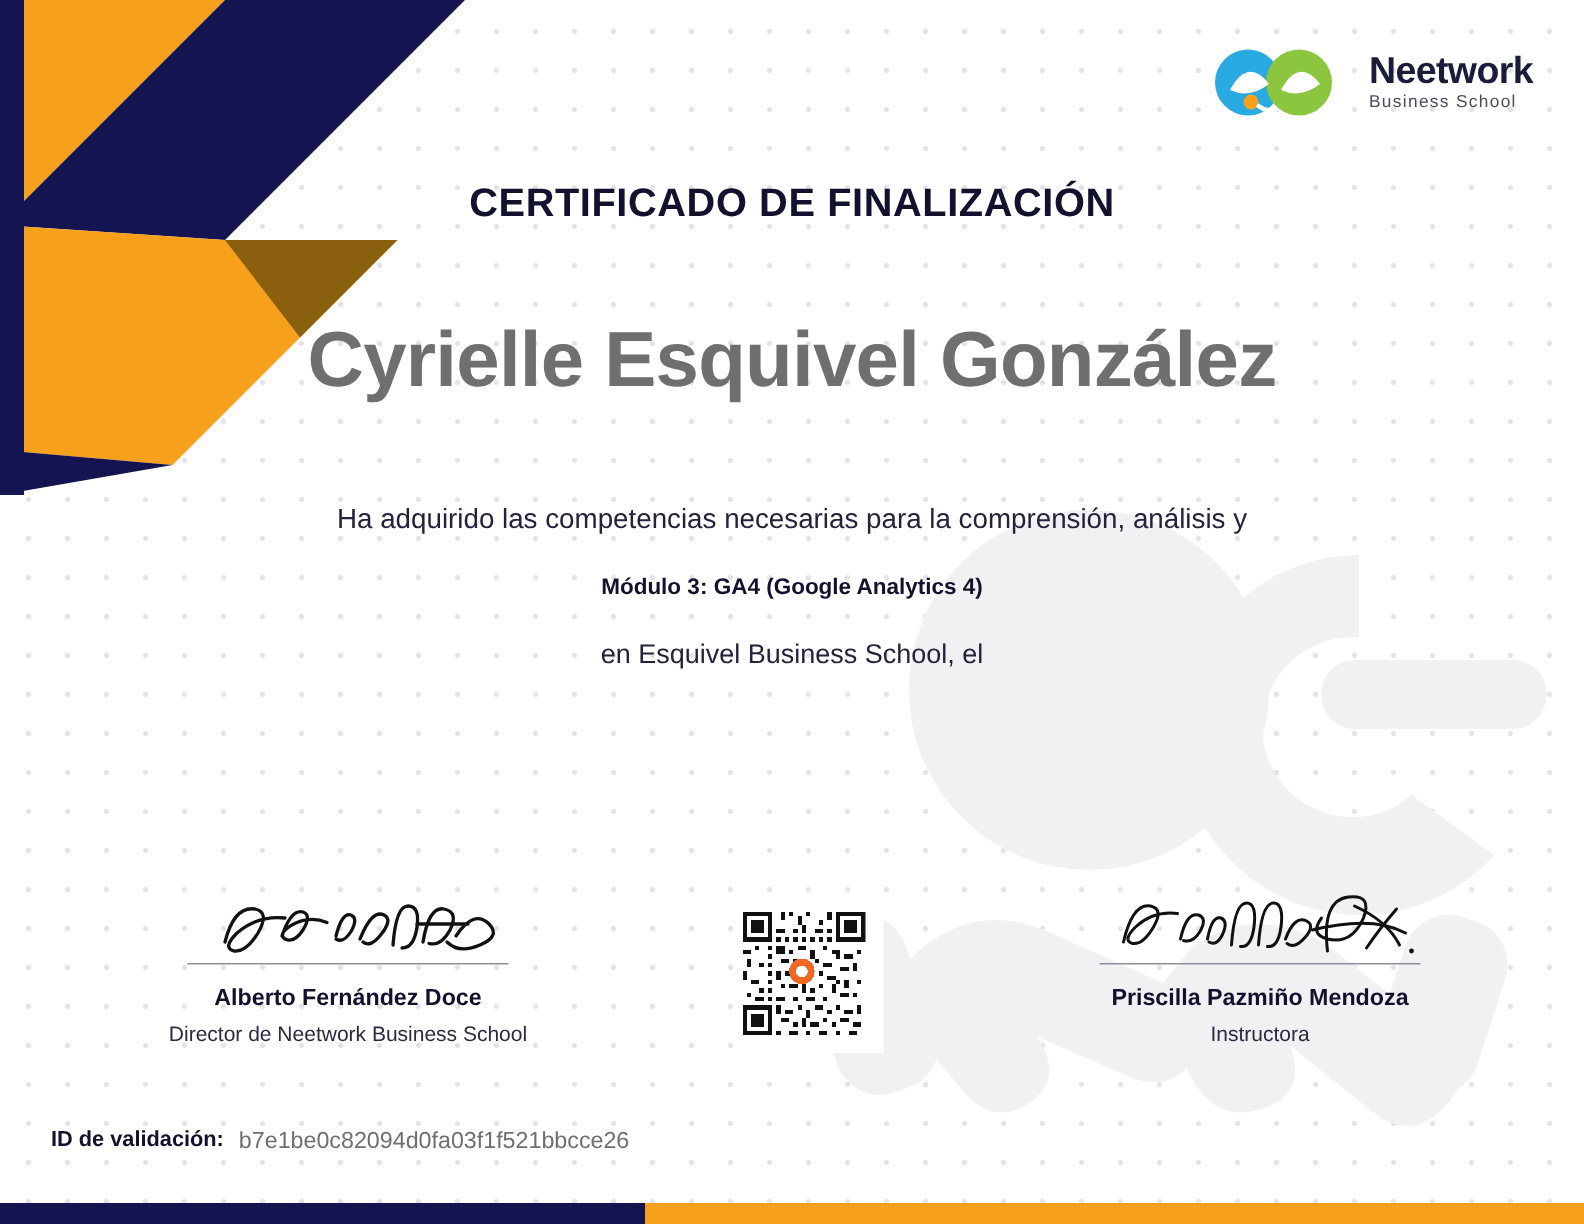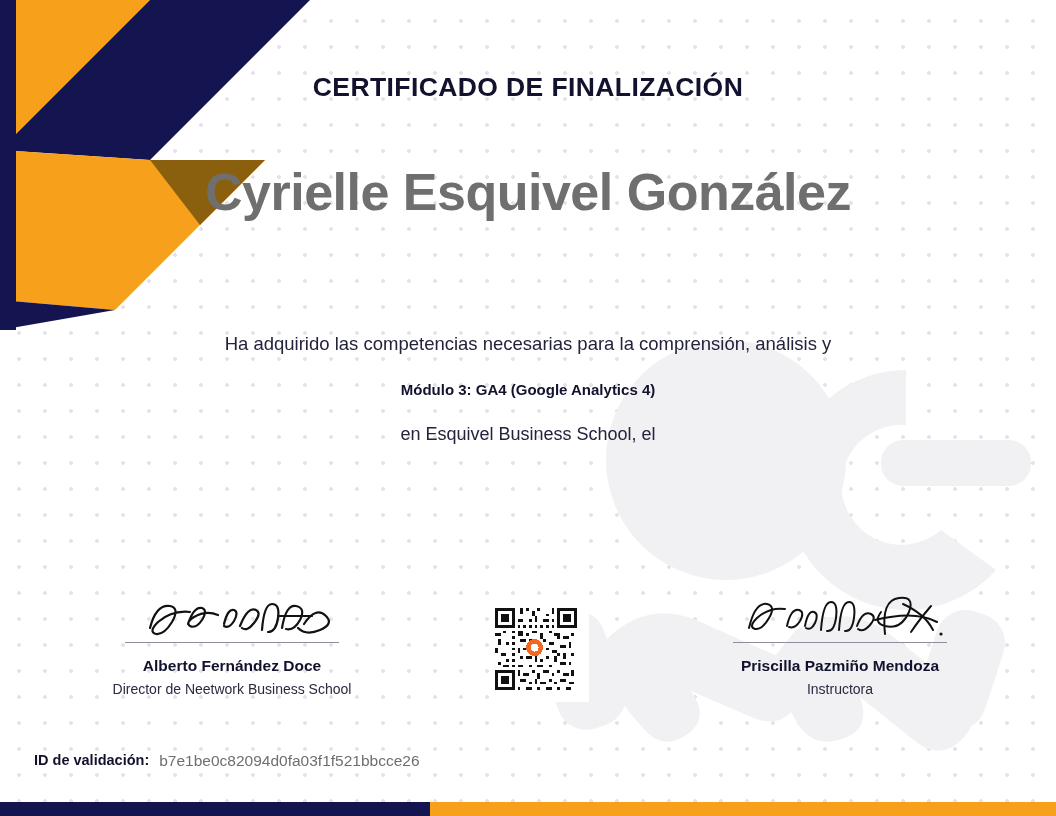--- a/index.html
+++ b/index.html
@@ -82,40 +82,40 @@
 
   
   .content {
     position: absolute;
     left: 0;
     top: 0;
     width: 1056px;
     text-align: center;
   }
   .title {
-    margin-top: 72px;
+    margin-top: 120px;
     font-size: 26.5px;
     font-weight: 700;
     letter-spacing: 0.4px;
     color: #12122e;
   }
   .student-name {
     margin-top: 59px;
     font-size: 52px;
     font-weight: 700;
     color: #6f6f70;
     letter-spacing: -0.5px;
   }
   .body-line {
     font-size: 18.5px;
     color: #23233c;
     line-height: 1.55;
   }
   .body-block {
-    margin-top: 108px;
+    margin-top: 62px;
     width: 760px;
     margin-left: auto;
     margin-right: auto;
   }
   .course {
     margin-top: 22px;
     font-size: 15px;
     font-weight: 700;
     color: #12122e;
   }
@@ -207,20 +207,34 @@
   <svg class="corner" viewBox="0 0 330 330" xmlns="http://www.w3.org/2000/svg">
     <polygon points="0,0 150,0 0,150" fill="#f7a01b"></polygon>
     <polygon points="150,0 310,0 150,160 0,150" fill="#141450"></polygon>
     <polygon points="0,150 150,160 265,160 115,310 0,300" fill="#f7a01b"></polygon>
     <polygon points="150,160 265,160 200,225" fill="#8a5f0e"></polygon>
     <polygon points="0,300 115,310 0,330" fill="#141450"></polygon>
     <polygon points="0,0 0,330 20,330 20,0" fill="#141450" opacity="0"></polygon>
   </svg>
   <div style="position:absolute;left:0;top:0;width:16px;height:330px;background:#141450"></div>
 
+  <div class="logo">
+    <svg width="96" height="50" viewBox="0 0 96 50" xmlns="http://www.w3.org/2000/svg">
+      <circle cx="24" cy="25" r="22" fill="#29abe2"></circle>
+      <circle cx="58" cy="25" r="22" fill="#8cc63f"></circle>
+      <path d="M12 30 q12 -22 26 -4 q-13 10 -26 4 z" fill="#ffffff"></path>
+      <path d="M46 30 q12 -22 26 -4 q-13 10 -26 4 z" fill="#ffffff"></path>
+      <circle cx="26" cy="38" r="5" fill="#f7a01b"></circle>
+      <path d="M30 40 q8 6 14 2" stroke="#ffffff" stroke-width="3" fill="none"></path>
+    </svg>
+    <div class="logo-text-wrap">
+      <div class="logo-name">Neetwork</div>
+      <div class="logo-sub">Business School</div>
+    </div>
+  </div>
 
   <div class="content">
     <div class="title">CERTIFICADO DE FINALIZACIÓN</div>
     <div class="student-name">Cyrielle Esquivel González</div>
     <div class="body-block">
       <div class="body-line">Ha adquirido las competencias necesarias para la comprensión, análisis y</div>
       <div class="course">Módulo 3: GA4 (Google Analytics 4)</div>
       <div class="school-line">en Esquivel Business School, el</div>
     </div>
   </div>

